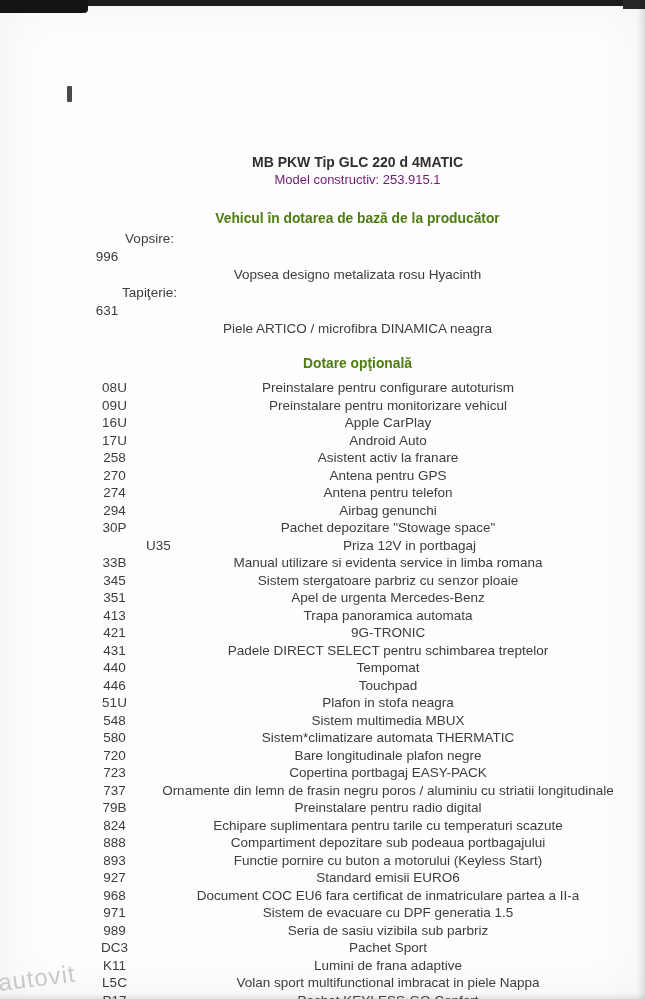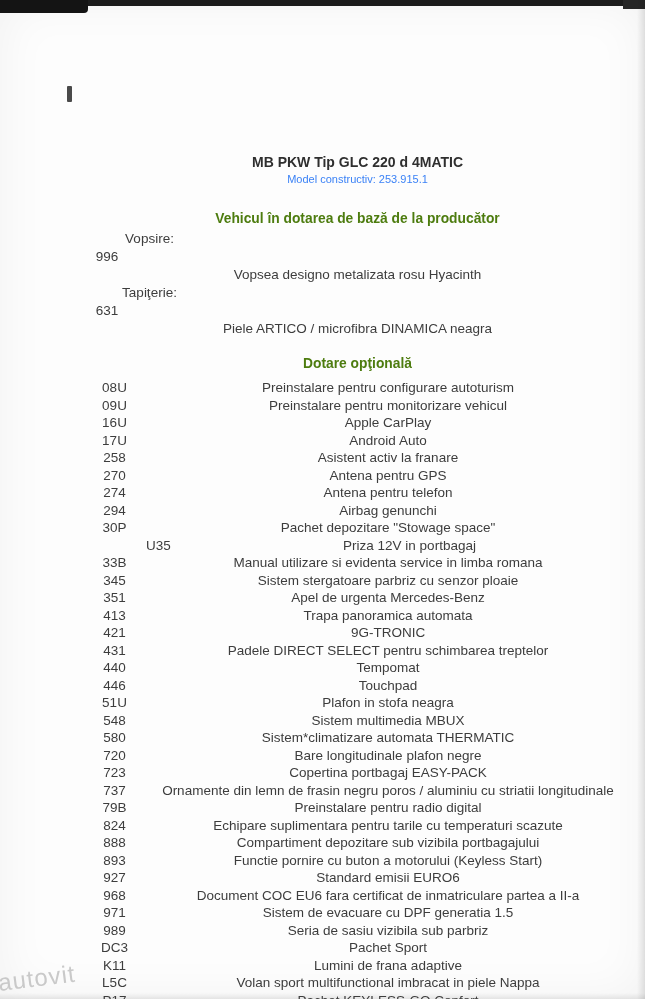--- a/index.html
+++ b/index.html
@@ -70,23 +70,23 @@
     font-size: 13.5px;
     line-height: 17.5px;
   }
   .doc-title {
     font-weight: bold;
     font-size: 14px;
     color: #2f2f2f;
     line-height: 18px;
   }
   .doc-subtitle {
-    font-size: 11px;
+    font-size: 13px;
     line-height: 17px;
-    color: #3b82f6;
+    color: #701a75;
   }
   .section-heading {
     font-weight: bold;
     font-size: 13.8px;
     color: #4d7c0f;
     line-height: 18px;
   }
   .base-heading { margin-top: 22px; }
   .opt-heading  { margin-top: 17px; }
   .base-rows { margin-top: 2px; }
@@ -241,21 +241,21 @@
         <div class="opt-row">
           <span class="opt-code">79B</span>
           <span class="opt-desc">Preinstalare pentru radio digital</span>
         </div>
         <div class="opt-row">
           <span class="opt-code">824</span>
           <span class="opt-desc">Echipare suplimentara pentru tarile cu temperaturi scazute</span>
         </div>
         <div class="opt-row">
           <span class="opt-code">888</span>
-          <span class="opt-desc">Compartiment depozitare sub vizibila portbagajului</span>
+          <span class="opt-desc">Compartiment depozitare sub podeaua portbagajului</span>
         </div>
         <div class="opt-row">
           <span class="opt-code">893</span>
           <span class="opt-desc">Functie pornire cu buton a motorului (Keyless Start)</span>
         </div>
         <div class="opt-row">
           <span class="opt-code">927</span>
           <span class="opt-desc">Standard emisii EURO6</span>
         </div>
         <div class="opt-row">

